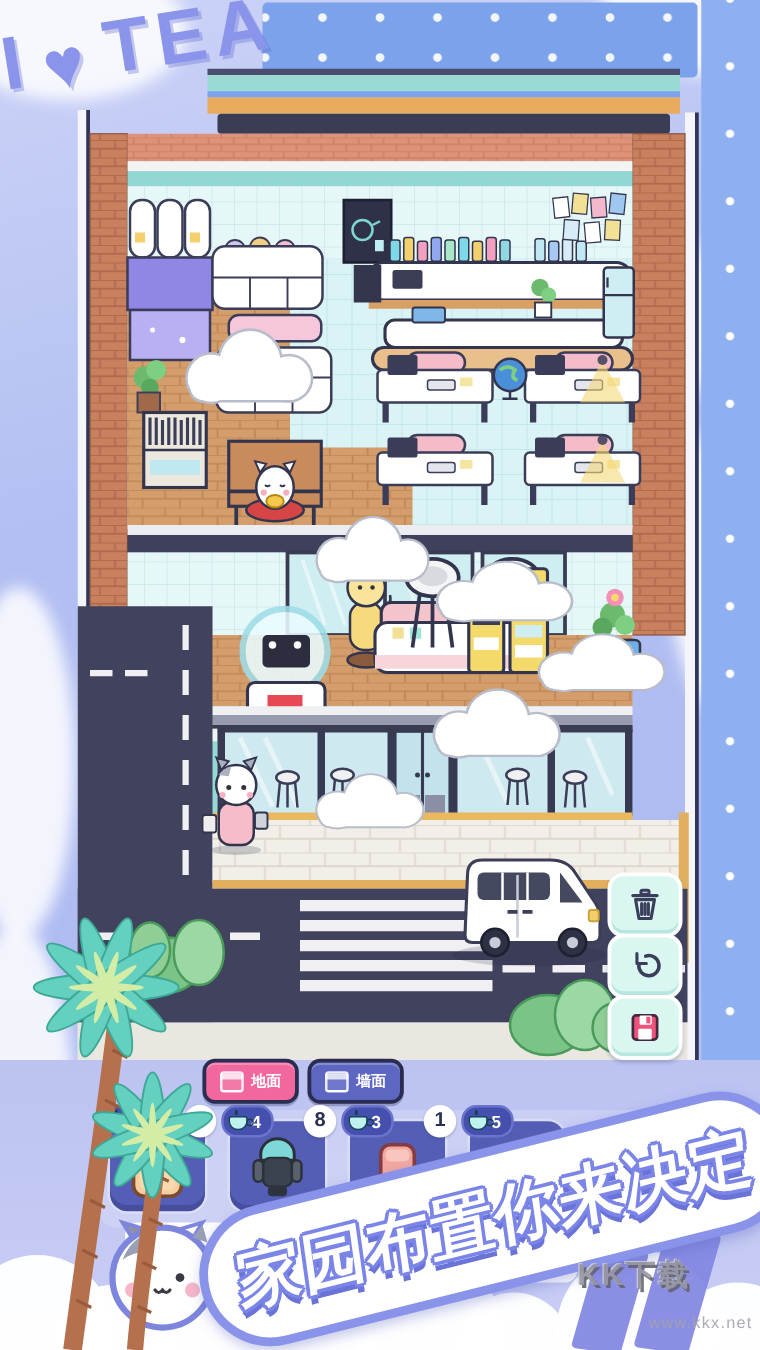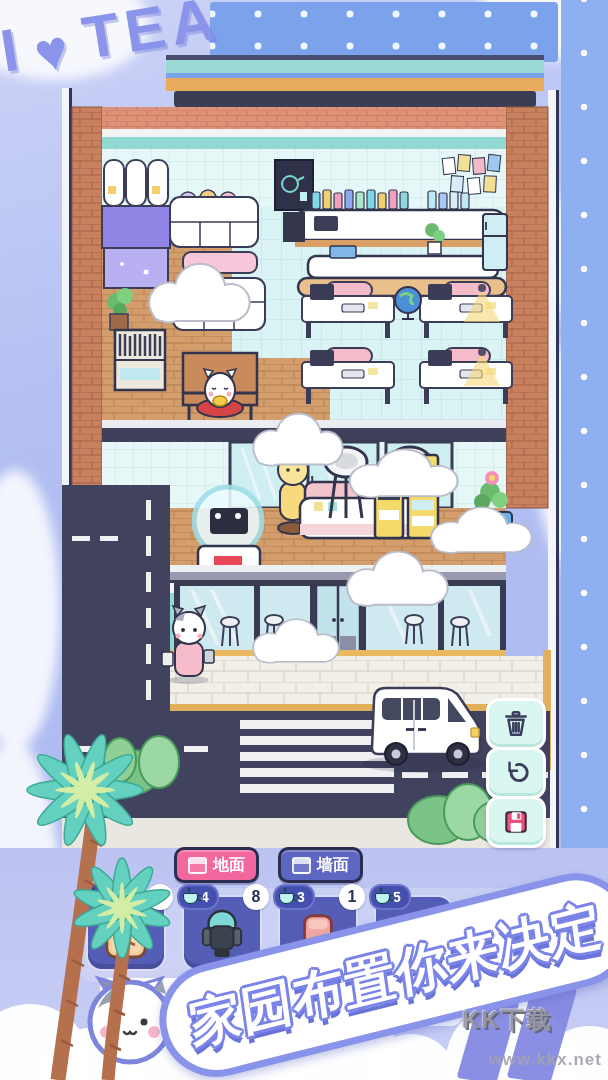--- a/index.html
+++ b/index.html
@@ -20,22 +20,22 @@
   
   .sbtn{width:54px;height:46px;background:#d9f7f0;border:3px solid #ffffff;border-radius:13px;
         box-shadow:0 2px 3px rgba(60,70,130,.25), inset 0 -3px 0 rgba(120,200,190,.35);
         display:flex;align-items:center;justify-content:center;z-index:5;}
   
   .panel{left:0;top:848px;width:608px;height:232px;z-index:3;
          background:linear-gradient(180deg,#bcc3f1,#c9cef5);}
   .slotcard{left:78px;top:888px;width:478px;height:94px;background:rgba(255,255,255,.18);border-radius:16px;z-index:3;}
   .tabs{left:162px;top:847px;display:flex;gap:7px;z-index:6;}
   .tab{height:30px;padding:0 11px;border-radius:10px;border:3px solid #2a2d50;color:#fff;
-       font-size:16px;font-weight:bold;display:flex;align-items:center;gap:6px;
-       box-shadow:inset 0 2px 0 rgba(255,255,255,.25), 0 2px 0 rgba(40,45,90,.3);margin-left:12px;}
+       font-size:12px;font-weight:bold;display:flex;align-items:center;gap:6px;
+       box-shadow:inset 0 2px 0 rgba(255,255,255,.25), 0 2px 0 rgba(40,45,90,.3);}
   .tab.active{background:#f2679e;}
   .tab.idle{background:#5d67c2;}
   .tico{width:15px;height:13px;border:2px solid rgba(255,255,255,.85);border-radius:3px;
         background:linear-gradient(180deg,rgba(255,255,255,.8) 38%,rgba(255,255,255,.12) 38%);}
   .slot{width:76px;height:72px;background:#545eb6;border-radius:14px;z-index:6;
         box-shadow:inset 0 -5px 0 rgba(30,35,80,.25), 0 0 0 2px rgba(255,255,255,.28);
         display:flex;align-items:center;justify-content:center;}
   .pricepill{position:absolute;top:-13px;left:-7px;height:22px;background:#454fae;border:2px solid #6a74cc;
         border-radius:12px;display:flex;align-items:center;gap:3px;padding:0 8px 0 4px;
         color:#fff;font-size:14px;font-weight:bold;}
@@ -62,21 +62,21 @@
   .mascotcard{left:100px;top:978px;width:118px;height:64px;background:#fdfdfd;border-radius:10px;z-index:7;}
   .frag1{position:absolute;right:6px;top:6px;font-size:11px;color:#777;}
   .frag2{position:absolute;right:10px;bottom:8px;font-size:11px;color:#666;}
   .mascot{left:84px;top:974px;width:92px;height:92px;z-index:8;}
   .popupcard{left:352px;top:986px;width:110px;height:40px;background:#fff;border-radius:10px;z-index:6;
         font-size:13px;color:#7a7f96;padding:6px 0 0 12px;box-sizing:border-box;}
   
   .wm-logo{left:462px;top:1004px;width:140px;text-align:left;z-index:11;font-size:24px;font-weight:700;
         color:#97979f;letter-spacing:2px;opacity:.9;
         text-shadow:2px 2px 0 #64646e,-1px -1px 0 #cfcfd8;}
-  .wm-url{left:462px;top:1050px;width:140px;text-align:right;z-index:11;font-size:17px;font-weight:bold;
+  .wm-url{left:462px;top:1050px;width:140px;text-align:right;z-index:11;font-size:13px;font-weight:normal;
         color:#a2a2ac;letter-spacing:1px;opacity:.9;}
 </style>
 </head>
 <body>
 
 <div class="abs blob" style="left:-40px;top:-30px;width:190px;height:110px;"></div>
 <div class="abs blob" style="left:480px;top:-40px;width:180px;height:100px;"></div>
 <div class="abs blob" style="left:545px;top:180px;width:90px;height:150px;"></div>
 <div class="abs blob" style="left:535px;top:330px;width:110px;height:250px;"></div>
 <div class="abs blob" style="left:-30px;top:470px;width:90px;height:280px;"></div>

